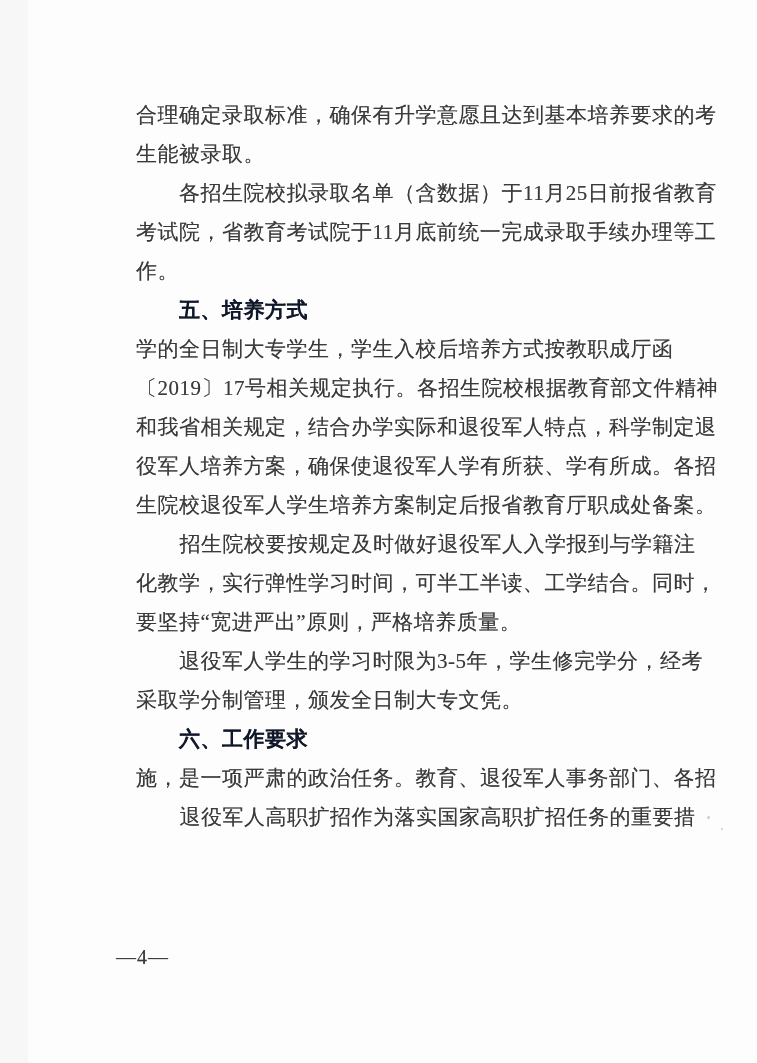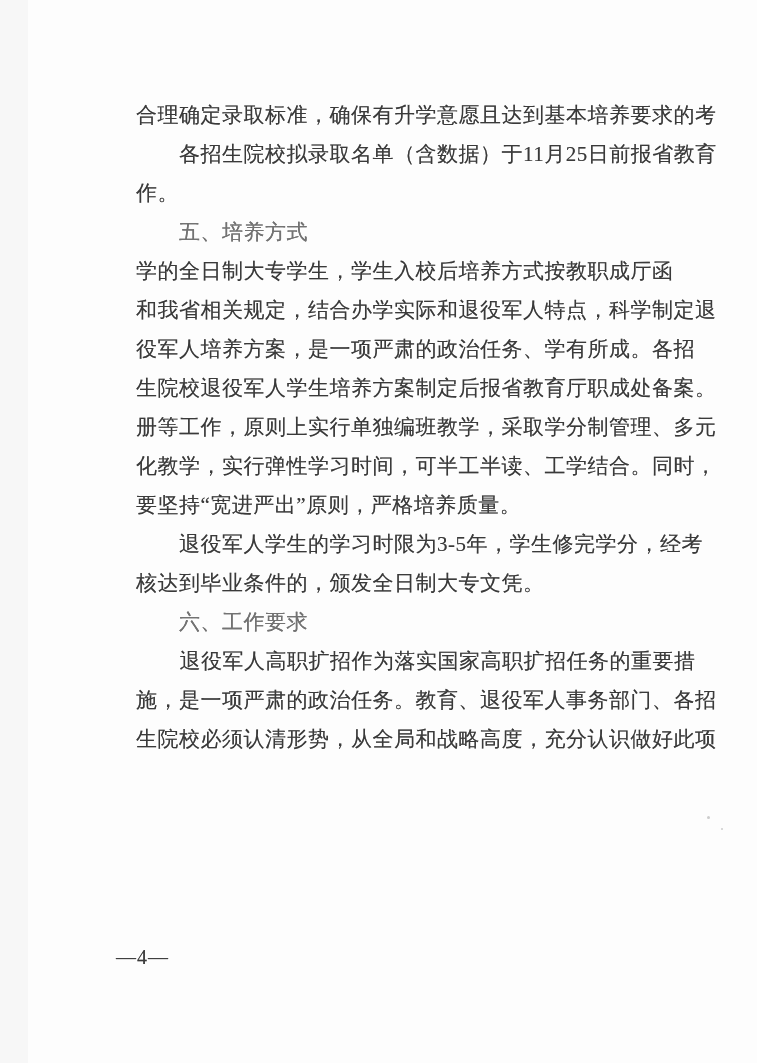--- a/index.html
+++ b/index.html
@@ -25,22 +25,22 @@
     height: 39px;
     line-height: 39px;
     font-size: 21px;
     color: #3a3a3a;
     letter-spacing: 0.5px;
     white-space: nowrap;
     text-shadow: 0 0 0.5px rgba(58,58,58,0.55);
   }
   .indent { padding-left: 43px; text-align: center; }
   .heading {
-    font-weight: 400;
-    color: #737373;
+    font-weight: 700;
+    color: #0f172a;
     padding-left: 43px;
     text-shadow: 0 0 0.6px rgba(40,40,40,0.7);
   }
   .page-number {
     position: absolute;
     left: 88px; top: 944px;
     font-size: 20px;
     line-height: 26px;
     color: #3a3a3a;
     letter-spacing: 1px;
@@ -58,53 +58,55 @@
 </style>
 </head>
 <body>
 
 <div class="page">
 
   <div class="text-block">
 
     <div class="para">
       <div class="line">合理确定录取标准，确保有升学意愿且达到基本培养要求的考</div>
+      <div class="line">生能被录取。</div>
     </div>
 
     <div class="para">
       <div class="line indent">各招生院校拟录取名单（含数据）于11月25日前报省教育</div>
+      <div class="line">考试院，省教育考试院于11月底前统一完成录取手续办理等工</div>
       <div class="line">作。</div>
     </div>
 
     <div class="line heading">五、培养方式</div>
 
     <div class="para">
       <div class="line">学的全日制大专学生，学生入校后培养方式按教职成厅函</div>
+      <div class="line">〔2019〕17号相关规定执行。各招生院校根据教育部文件精神</div>
       <div class="line">和我省相关规定，结合办学实际和退役军人特点，科学制定退</div>
-      <div class="line">役军人培养方案，是一项严肃的政治任务、学有所成。各招</div>
+      <div class="line">役军人培养方案，确保使退役军人学有所获、学有所成。各招</div>
       <div class="line">生院校退役军人学生培养方案制定后报省教育厅职成处备案。</div>
     </div>
 
     <div class="para">
-      <div class="line">册等工作，原则上实行单独编班教学，采取学分制管理、多元</div>
+      <div class="line indent">招生院校要按规定及时做好退役军人入学报到与学籍注</div>
       <div class="line">化教学，实行弹性学习时间，可半工半读、工学结合。同时，</div>
       <div class="line">要坚持“宽进严出”原则，严格培养质量。</div>
     </div>
 
     <div class="para">
       <div class="line indent">退役军人学生的学习时限为3-5年，学生修完学分，经考</div>
-      <div class="line">核达到毕业条件的，颁发全日制大专文凭。</div>
+      <div class="line">采取学分制管理，颁发全日制大专文凭。</div>
     </div>
 
     <div class="line heading">六、工作要求</div>
 
     <div class="para">
+      <div class="line">施，是一项严肃的政治任务。教育、退役军人事务部门、各招</div>
       <div class="line indent">退役军人高职扩招作为落实国家高职扩招任务的重要措</div>
-      <div class="line">施，是一项严肃的政治任务。教育、退役军人事务部门、各招</div>
-      <div class="line">生院校必须认清形势，从全局和战略高度，充分认识做好此项</div>
     </div>
 
   </div>
 
   <div class="page-number">—4—</div>
 
   <div class="scan-edge"></div>
   <div class="speck speck-1"></div>
   <div class="speck speck-2"></div>
 

